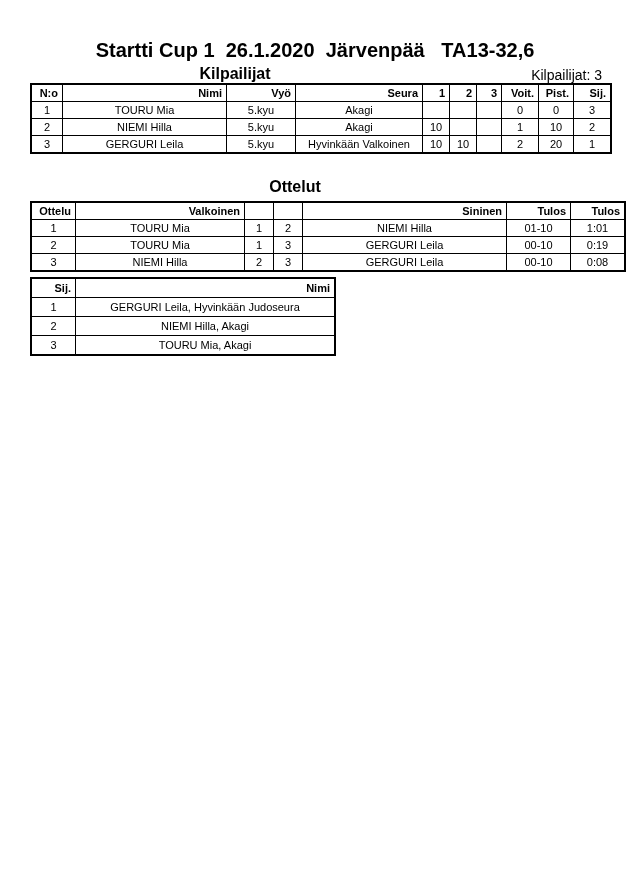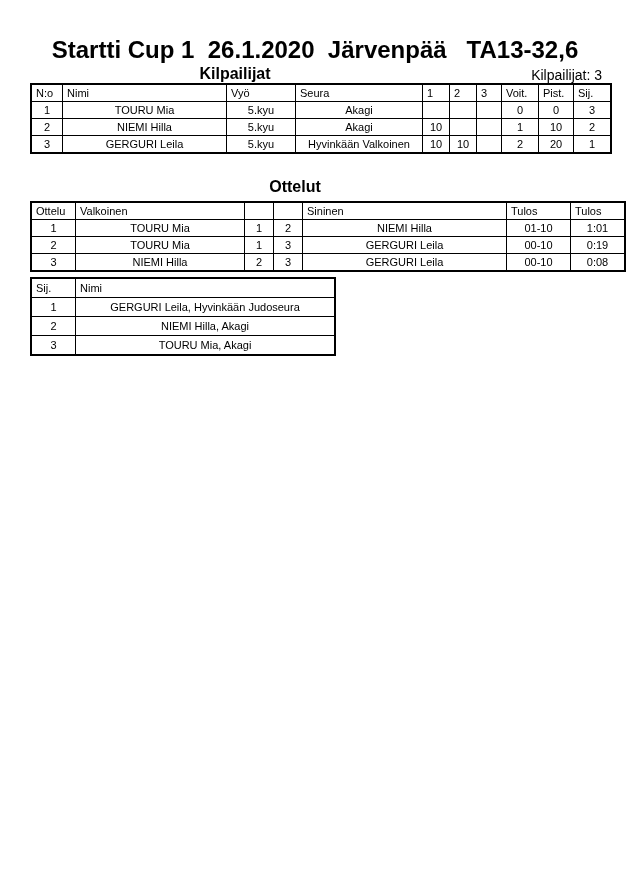--- a/index.html
+++ b/index.html
@@ -8,21 +8,21 @@
     width: 630px;
     height: 891px;
     background: #ffffff;
     color: #000000;
     font-family: "Liberation Sans", sans-serif;
     overflow: hidden;
   }
   .title {
     padding-top: 40px;
     text-align: center;
-    font-size: 24px;
+    font-size: 20px;
     font-weight: bold;
     white-space: pre;
     line-height: 20px;
   }
   .meta-row {
     position: relative;
     height: 16px;
     margin-top: 5px;
   }
   .section-heading {
@@ -53,21 +53,21 @@
     font-size: 11px;
     border: 2px solid #000;
   }
   th, td {
     border: 1px solid #000;
     padding: 1px 4px;
     height: 14px;
     overflow: hidden;
     white-space: nowrap;
   }
-  th { font-weight: normal; text-align: left; }
+  th { font-weight: bold; text-align: right; }
   td { text-align: center; }
   td.ctr { text-align: center; padding-left: 1px; padding-right: 1px; }
   .t1 { margin-top: 2px; }
   .t3 th, .t3 td { height: 16px; }
 
   
   .t1 .col-no{width:22px}.t1 .col-nimi{width:155px}.t1 .col-vyo{width:60px}
   .t1 .col-seura{width:118px}.t1 .col-n1{width:18px}.t1 .col-n2{width:18px}
   .t1 .col-n3{width:16px}.t1 .col-voit{width:28px}.t1 .col-pist{width:26px}
   .t1 .col-sij{width:28px}

